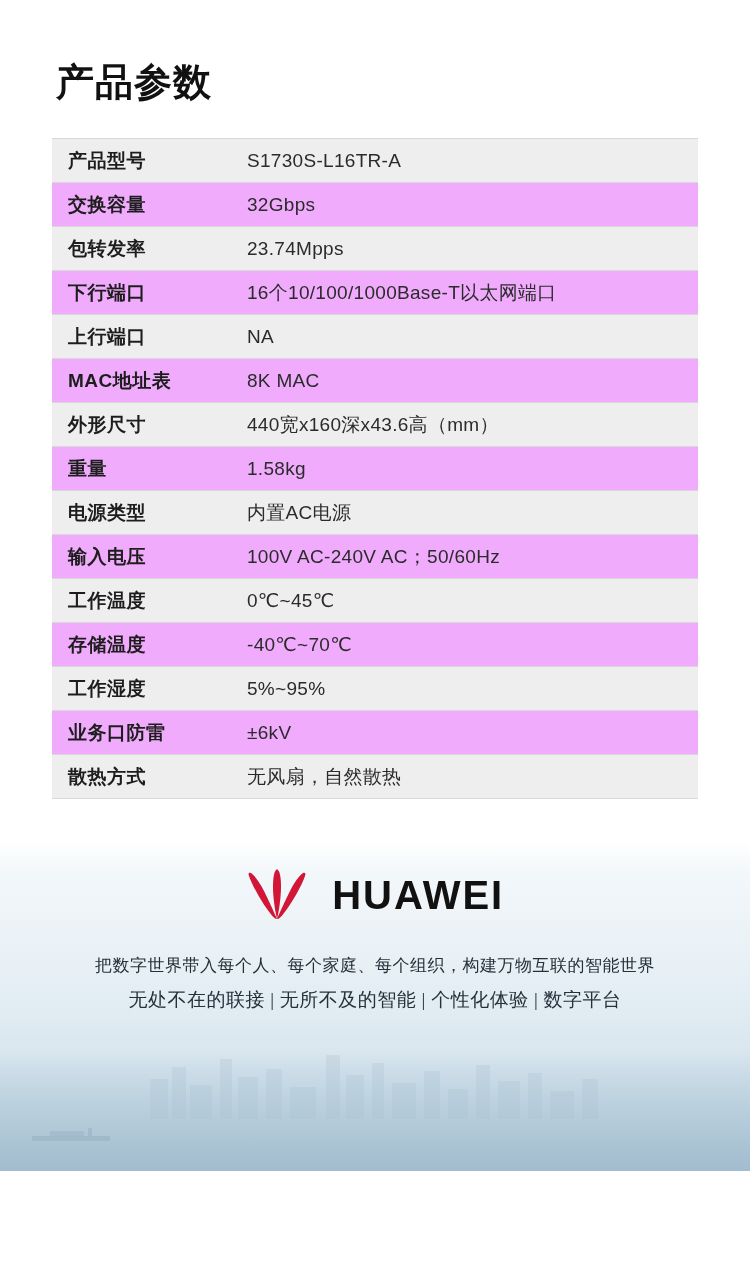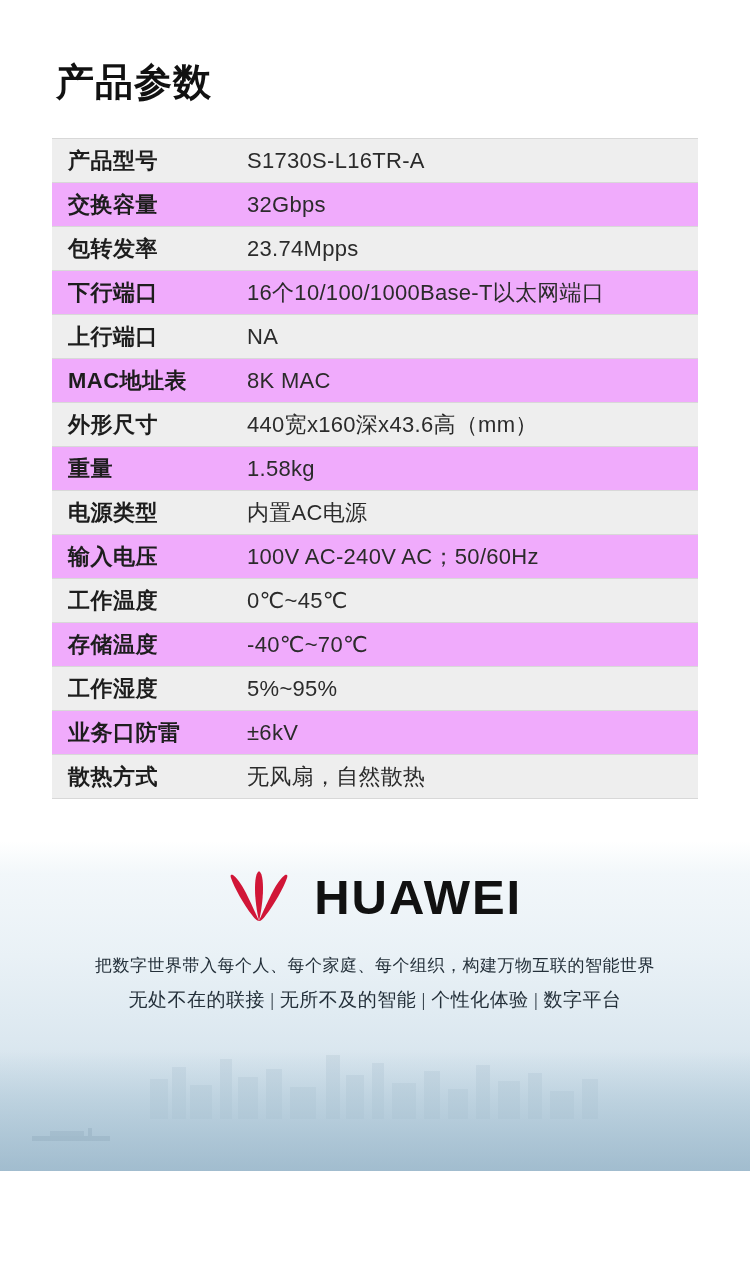--- a/index.html
+++ b/index.html
@@ -36,21 +36,21 @@
     line-height: 48px;
   }
 
   
   .spec-table {
     position: absolute;
     left: 52px;
     top: 138px;
     width: 646px;
     border-collapse: collapse;
-    font-size: 22px;
+    font-size: 19px;
     color: #2a2a2a;
   }
   .spec-table tr {
     height: 43px;
   }
   .spec-table tr.odd td {
     background: #eeeeee;
   }
   .spec-table tr.even td {
     background: #f0abfc;
@@ -130,21 +130,21 @@
   .huawei-logo .mark {
     display: inline-block;
     vertical-align: middle;
     width: 62px;
     height: 52px;
   }
   .huawei-logo .wordmark {
     display: inline-block;
     vertical-align: middle;
     margin-left: 20px;
-    font-size: 49px;
+    font-size: 40px;
     font-weight: bold;
     letter-spacing: 2px;
     color: #111;
     font-family: "Liberation Sans", "DejaVu Sans", sans-serif;
   }
 
   .slogan {
     position: absolute;
     left: 0;
     top: 108px;

